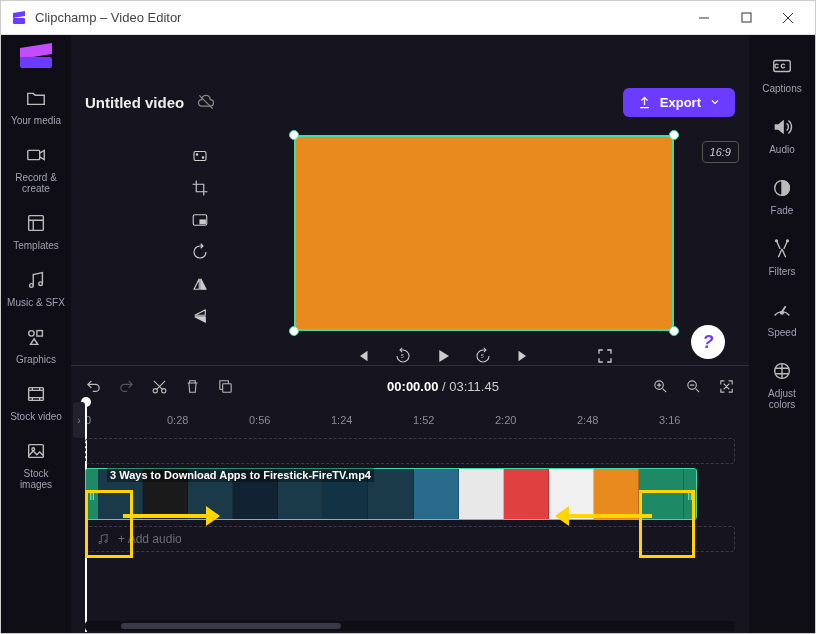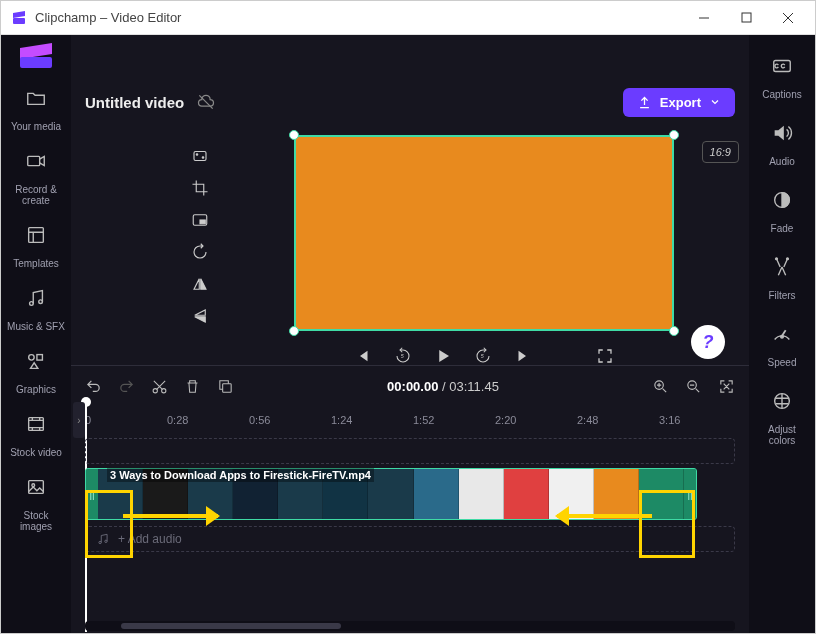--- a/index.html
+++ b/index.html
@@ -6,21 +6,21 @@
 body { background: #fff; width: 816px; height: 634px; overflow: hidden; }
 .window { width: 816px; height: 634px; border: 1px solid #ccc; background: #14b8a6; display: flex; flex-direction: column; }
 .titlebar { height: 34px; background: #fff; display: flex; align-items: center; justify-content: space-between; padding: 0 6px 0 10px; border-bottom: 1px solid #e0e0e0; color: #444; font-size: 13px; }
 .titlebar-left { display: flex; align-items: center; gap: 8px; }
 .app-icon-svg { width: 16px; height: 16px; }
 .win-controls { display: flex; gap: 0; }
 .win-btn { width: 42px; height: 30px; display: flex; align-items: center; justify-content: center; color: #333; }
 .app-body { flex: 1; display: flex; background: #16151f; min-height: 0; }
 .left-rail { width: 70px; background: #0f0e17; display: flex; flex-direction: column; align-items: center; padding-top: 8px; gap: 2px; color: #a0a0b0; font-size: 10px; }
 .logo { width: 36px; height: 26px; margin-bottom: 8px; }
-.rail-item { display: flex; flex-direction: column; align-items: center; gap: 12px; padding: 8px 2px; width: 100%; text-align: center; cursor: pointer; }
+.rail-item { display: flex; flex-direction: column; align-items: center; gap: 6px; padding: 8px 2px; width: 100%; text-align: center; cursor: pointer; }
 .rail-item svg { width: 22px; height: 22px; }
 .rail-label { font-size: 10px; line-height: 1.1; color: #a0a0b0; }
 .main-col { flex: 1; display: flex; flex-direction: column; min-width: 0; margin-top: 40px; }
 .topbar { height: 54px; display: flex; align-items: center; padding: 0 14px; gap: 12px; color: #eee; }
 .project-title { font-size: 15px; font-weight: 600; }
 .topbar-spacer { flex: 1; }
 .btn-upgrade { background: #2a2833; border: 1px solid #4a4858; border-radius: 6px; padding: 7px 14px; display: flex; gap: 8px; align-items: center; color: #fff; font-weight: 600; font-size: 13px; }
 .btn-export { background: #6b3cff; border-radius: 6px; padding: 7px 14px; display: flex; gap: 8px; align-items: center; color: #fff; font-weight: 700; font-size: 13px; }
 .preview-row { display: flex; flex: 1; min-height: 0; }
 .preview-tools { width: 38px; display: flex; flex-direction: column; align-items: center; gap: 14px; padding-top: 18px; color: #bbb; margin-left: 110px; }

